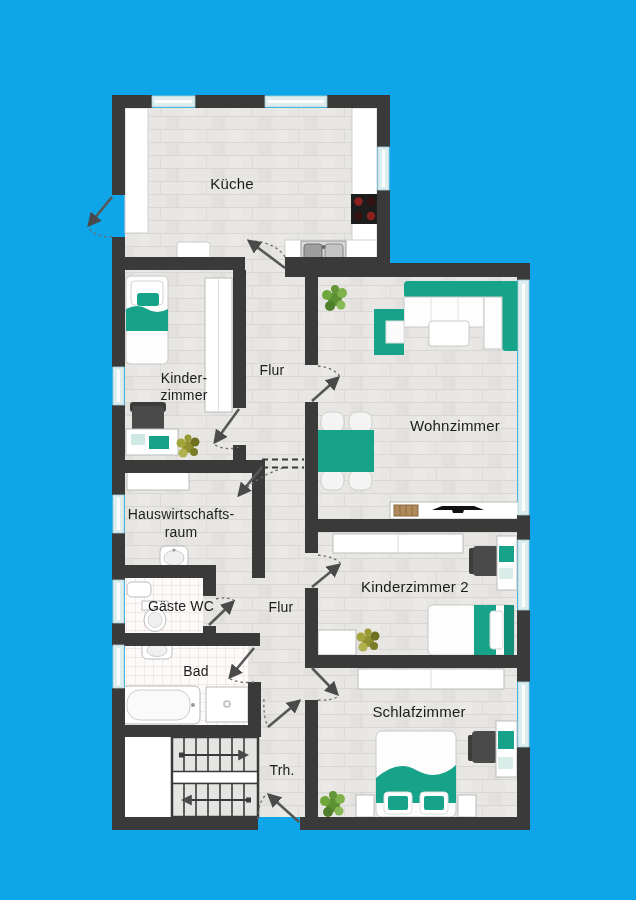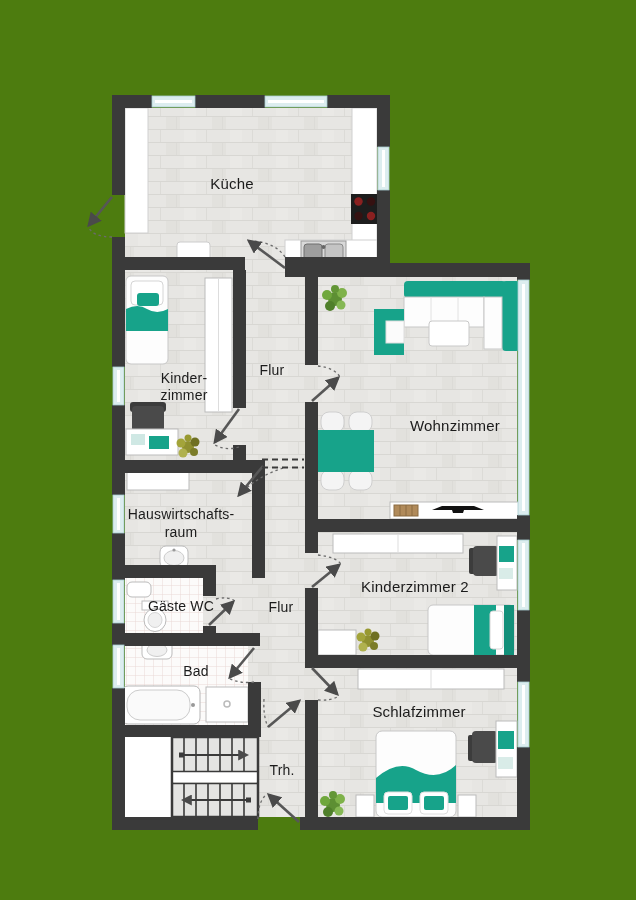--- a/index.html
+++ b/index.html
@@ -1,16 +1,16 @@
 <!DOCTYPE html>
 <html><head>
 <meta charset="utf-8">
 <style>
   html,body{margin:0;padding:0;background:#ffffff;}
-  .canvas{position:relative;width:636px;height:900px;background:#4d7c0f;overflow:hidden;
+  .canvas{position:relative;width:636px;height:900px;background:#0ea5e9;overflow:hidden;
           font-family:"Liberation Sans", sans-serif;}
   svg{position:absolute;left:0;top:0;}
   text.room-label{font-family:"Liberation Sans", sans-serif;fill:#1b1b1b;font-size:15px;
                   letter-spacing:.2px;}
   text.room-label.sm{font-size:14px;}
   .leaf{stroke:#575757;stroke-width:2.6;fill:none;}
   .arc{stroke:#6b6b6b;stroke-width:1.3;fill:none;stroke-dasharray:2.5 3;}
   .tread{stroke:#3a3a3a;stroke-width:1.6;}
   .furn-w{fill:#fdfdfd;stroke:#c7c7c7;stroke-width:1;}
   .furn-w2{fill:#ffffff;stroke:#bbbbbb;stroke-width:1;}

